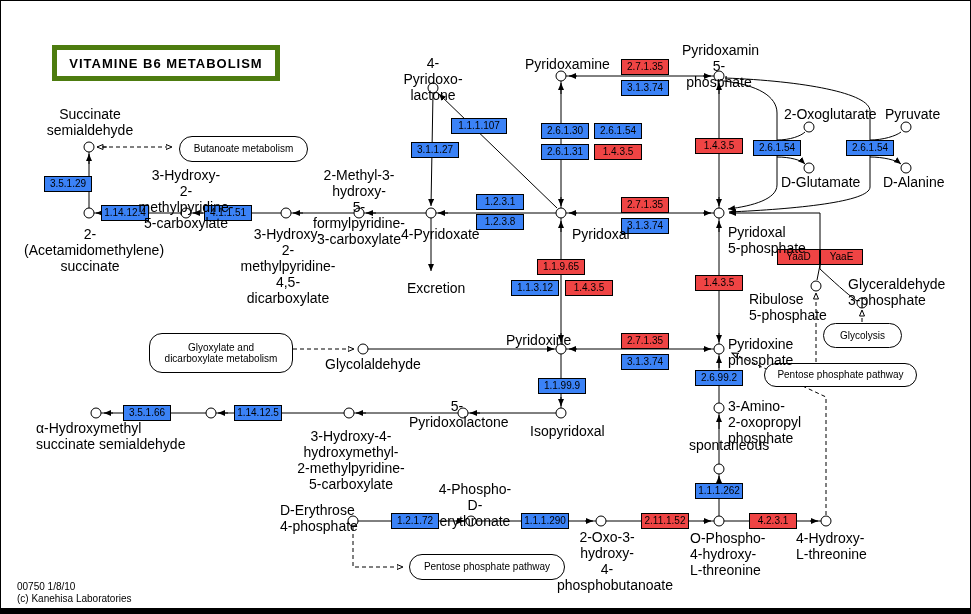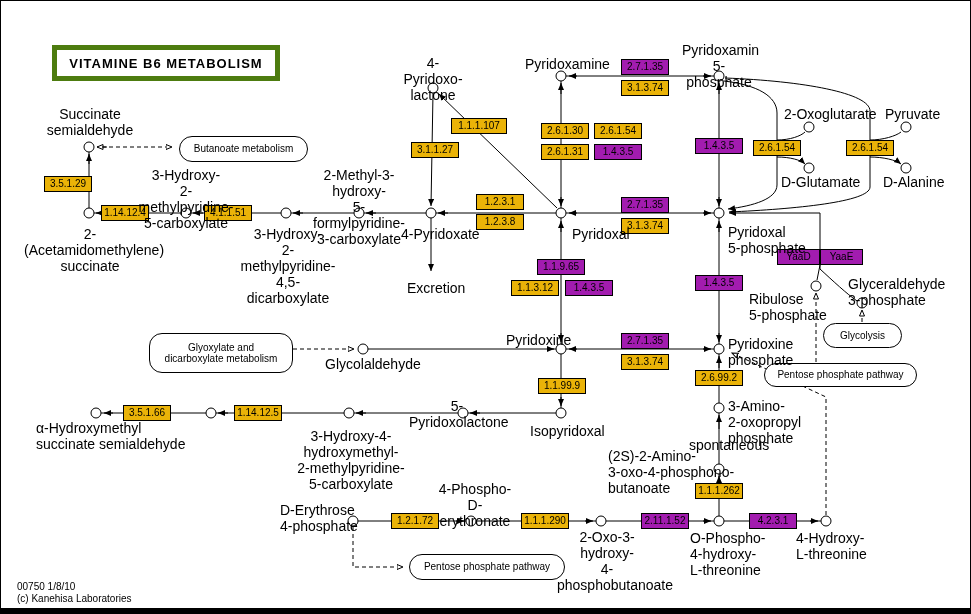--- a/index.html
+++ b/index.html
@@ -1,21 +1,21 @@
 <!DOCTYPE html>
 <html><head>
 <meta charset="utf-8">
 <style>
   html,body{margin:0;padding:0;background:#fff;}
   .map{position:relative;width:971px;height:614px;background:#fff;border:1px solid #000;
        box-sizing:border-box;overflow:hidden;font-family:"Liberation Sans",sans-serif;color:#000;}
   svg.layer{position:absolute;left:0;top:0;}
   .ebox{position:absolute;box-sizing:border-box;width:48px;height:16px;border:1px solid #000;
-        background:#eab308;font-size:10px;line-height:14px;text-align:center;}
-  .ebox.g{background:#a21caf;}
+        background:#3b82f6;font-size:10px;line-height:14px;text-align:center;}
+  .ebox.g{background:#ef4444;}
   .plink{position:absolute;box-sizing:border-box;border:1px solid #000;border-radius:13px;background:#fff;
          display:flex;align-items:center;justify-content:center;text-align:center;font-size:10px;
          white-space:pre-line;line-height:1.15;}
   .lbl{position:absolute;font-size:14px;line-height:1.14;white-space:pre-line;}
   .c{text-align:center;}
   .title{position:absolute;left:38px;top:44px;width:218px;height:26px;border:5px solid #4d7c0f;
          box-sizing:content-box;display:flex;align-items:center;justify-content:center;
          font-weight:bold;font-size:13px;letter-spacing:1px;margin-left:13px;}
   .footer{position:absolute;font-size:10px;}
   .bar{position:absolute;left:0;top:607px;width:971px;height:7px;background:#000;}
@@ -223,23 +223,20 @@
   <div class="lbl" style="left:324px;top:356px">Glycolaldehyde</div>
   <div class="lbl" style="left:529px;top:423px">Isopyridoxal</div>
   <div class="lbl" style="left:748px;top:291px">Ribulose
 5-phosphate</div>
   <div class="lbl" style="left:847px;top:276px">Glyceraldehyde
 3-phosphate</div>
   <div class="lbl" style="left:727px;top:398px">3-Amino-
 2-oxopropyl
 phosphate</div>
   <div class="lbl c" style="left:688px;top:437px;width:60px">spontaneous</div>
-  <div class="lbl" style="left:607px;top:448px">(2S)-2-Amino-
-3-oxo-4-phosphono-
-butanoate</div>
   <div class="lbl" style="left:279px;top:502px">D-Erythrose
 4-phosphate</div>
   <div class="lbl c" style="left:436px;top:481px;width:76px">4-Phospho-
 D-erythronate</div>
   <div class="lbl c" style="left:556px;top:529px;width:100px">2-Oxo-3-hydroxy-
 4-phosphobutanoate</div>
   <div class="lbl" style="left:689px;top:530px">O-Phospho-
 4-hydroxy-
 L-threonine</div>
   <div class="lbl" style="left:795px;top:530px">4-Hydroxy-

